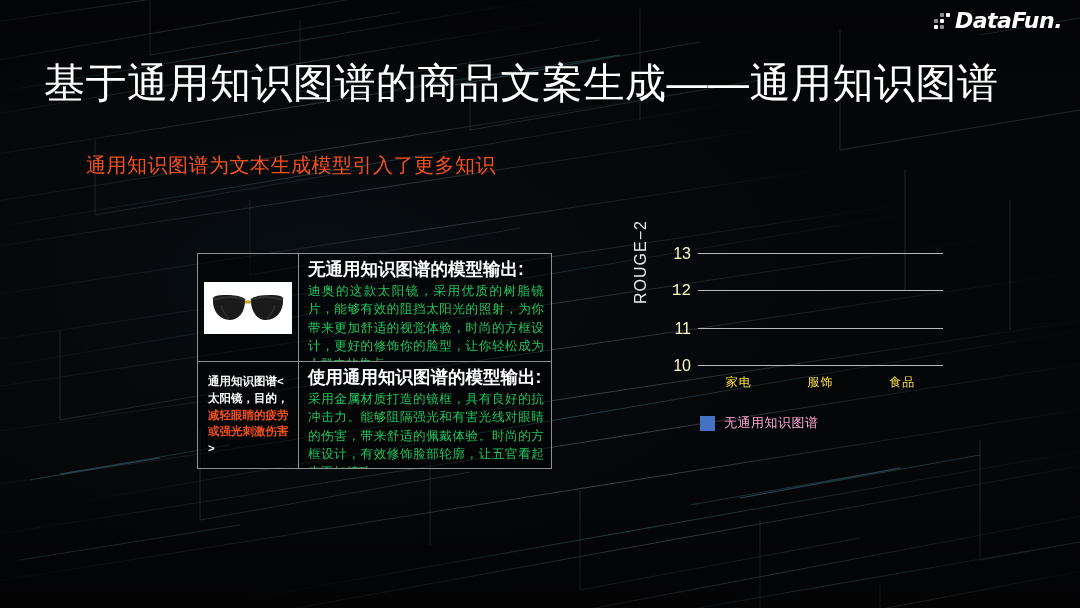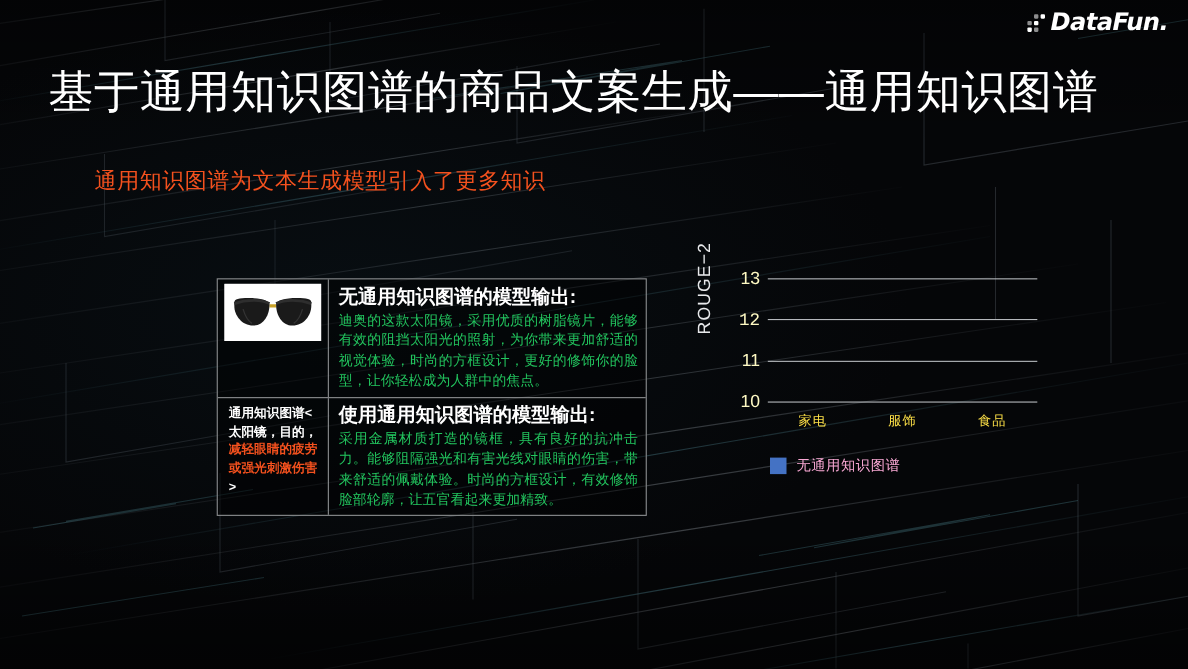--- a/index.html
+++ b/index.html
@@ -47,31 +47,31 @@
   }
   #subtitle {
     position: absolute; left: 86px; top: 152px; z-index: 5;
     color: #f4511e; font-size: 20px; font-weight: normal; line-height: 1.3;
     letter-spacing: 0.5px; white-space: nowrap;
   }
 
   
   #table {
     position: absolute; left: 197px; top: 253px; z-index: 5;
-    width: 391px; height: 216px;
+    width: 355px; height: 216px;
     border: 1px solid #8d8f92;
     display: flex; flex-direction: column;
     background: rgba(0,0,0,0.45);
   }
   .trow { display: flex; flex: 1 1 0; min-height: 0; }
   .trow.row1 { flex: 0 0 107px; }
   .trow.row2 { flex: 1 1 auto; border-top: 1px solid #8d8f92; }
   .cell-left {
     flex: 0 0 101px; border-right: 1px solid #8d8f92;
-    display: flex; align-items: flex-start; justify-content: center;
+    display: flex; align-items: center; justify-content: center;
     padding: 4px;
   }
   .cell-right { flex: 1 1 auto; padding: 5px 7px 4px 9px; overflow: hidden; }
 
   
   .glasses-box {
     width: 88px; height: 52px; background: #ffffff;
     position: relative; display: block;
   }
   .kg-label {

